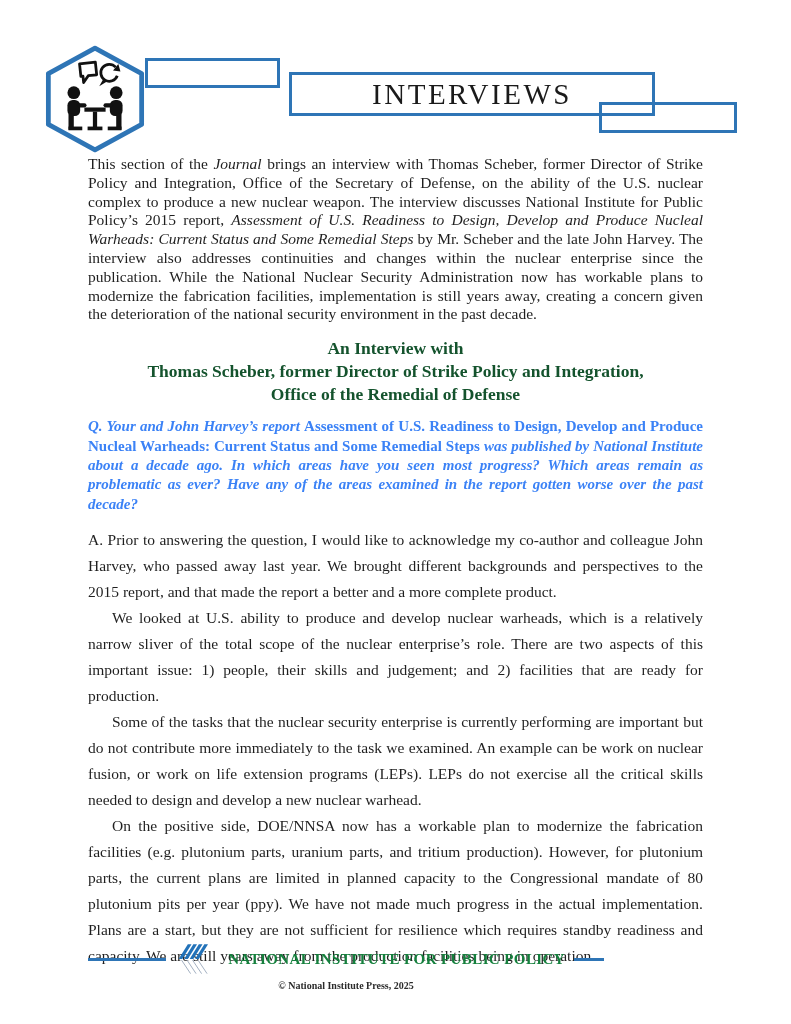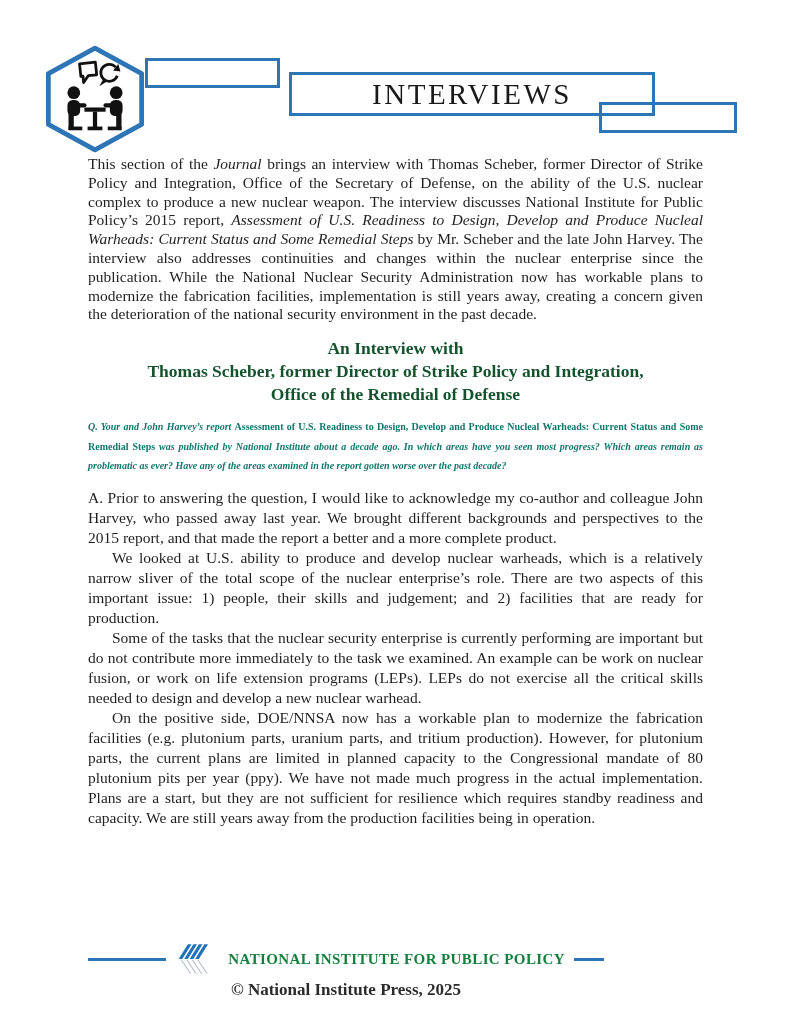--- a/index.html
+++ b/index.html
@@ -37,43 +37,43 @@
 
   .heading {
     margin-top: 13px;
     text-align: center; font-weight: bold;
     font-size: 17.5px; line-height: 23px; color: #14532d;
   }
 
   .question {
     margin-top: 11px;
     font-weight: bold; font-style: italic;
-    font-size: 10px; line-height: 19.4px;
-    text-align: justify; color: #0f766e;
+    font-size: 15px; line-height: 19.4px;
+    text-align: justify; color: #3b82f6;
   }
   .question .upright { font-style: normal; }
 
   .answer { margin-top: 13px; }
-  .answer p { font-size: 15.5px; line-height: 20px; text-align: justify; }
+  .answer p { font-size: 15.5px; line-height: 26px; text-align: justify; }
   .answer p + p { text-indent: 24px; }
 
   
   .footer { position: absolute; left: 88px; top: 942px; width: 516px; }
   .footer-row { display: flex; align-items: center; gap: 9px; height: 34px; }
   .rule { height: 3px; background: #2E75B6; }
   .rule-left { flex: 1 1 auto; }
   .rule-right { width: 30px; flex: 0 0 auto; }
   .brand-logo { width: 44px; height: 32px; flex: 0 0 auto; }
   .brand-name {
     color: #15803d; font-weight: bold; font-size: 15px;
     letter-spacing: 0.4px; white-space: nowrap; text-align: center;
   }
   .copyright {
     margin-top: 4px; text-align: center;
-    font-size: 17px; color: #2b2b2b; font-weight: bold;
+    font-size: 10px; color: #2b2b2b; font-weight: bold;
   }
 </style>
 </head>
 <body>
 
 <div class="page">
 
   <div class="header">
     <svg class="hex-icon" viewBox="0 0 100 100">
       <polygon points="50,2 94,26 94,74 50,98 6,74 6,26" fill="#ffffff" stroke="#2E75B6" stroke-width="4.5" stroke-linejoin="round"></polygon>

